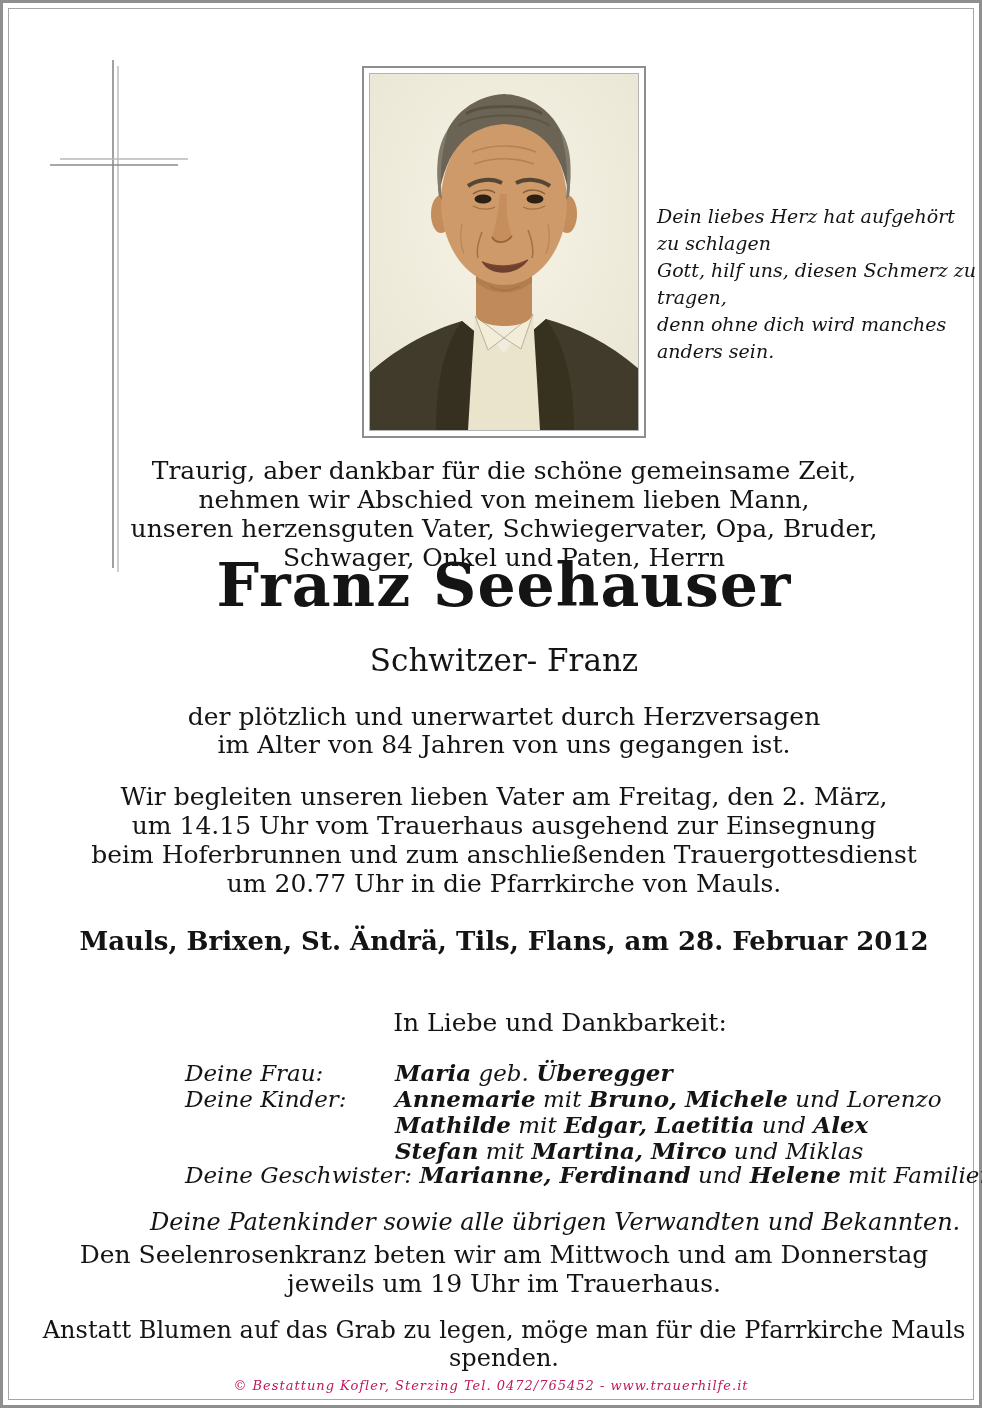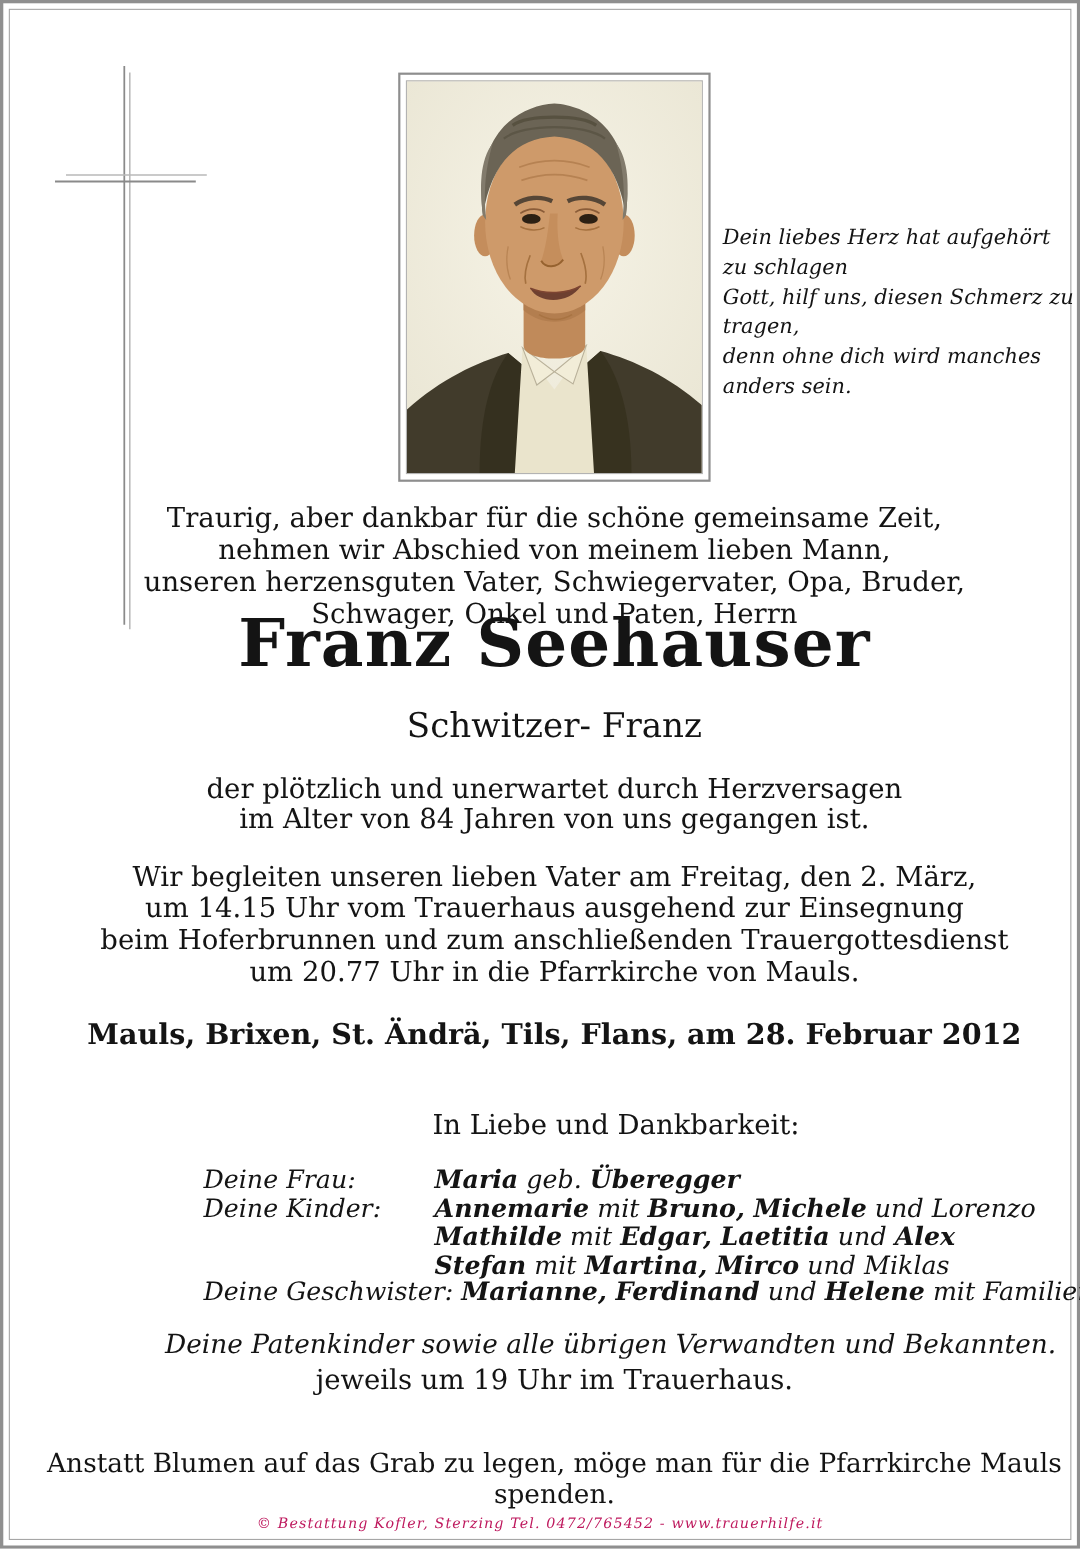--- a/index.html
+++ b/index.html
@@ -175,18 +175,19 @@
   <div class="family-row">
     <span class="family-label"></span><span><span style="font-weight: bold;">Stefan</span><span> mit </span><span style="font-weight: bold;">Martina, Mirco</span><span> und </span><span style="font-weight: normal;">Miklas</span></span>
   </div>
 </div>
 
 <div class="siblings"><span>Deine Geschwister: </span><span style="font-weight: bold;">Marianne, Ferdinand</span><span> und </span><span style="font-weight: bold;">Helene</span><span> mit Familien</span></div>
 
 <div class="godchildren">Deine Patenkinder sowie alle übrigen Verwandten und Bekannten.</div>
 
 <div class="block rosary">
+  <div>Den Seelenrosenkranz beten wir am Mittwoch und am Donnerstag</div>
   <div>jeweils um 19 Uhr im Trauerhaus.</div>
 </div>
 
 <div class="block flowers">Anstatt Blumen auf das Grab zu legen, möge man für die Pfarrkirche Mauls spenden.</div>
 
 <div class="footer">© Bestattung Kofler, Sterzing  Tel. 0472/765452 - www.trauerhilfe.it</div>
 
 </body></html>

